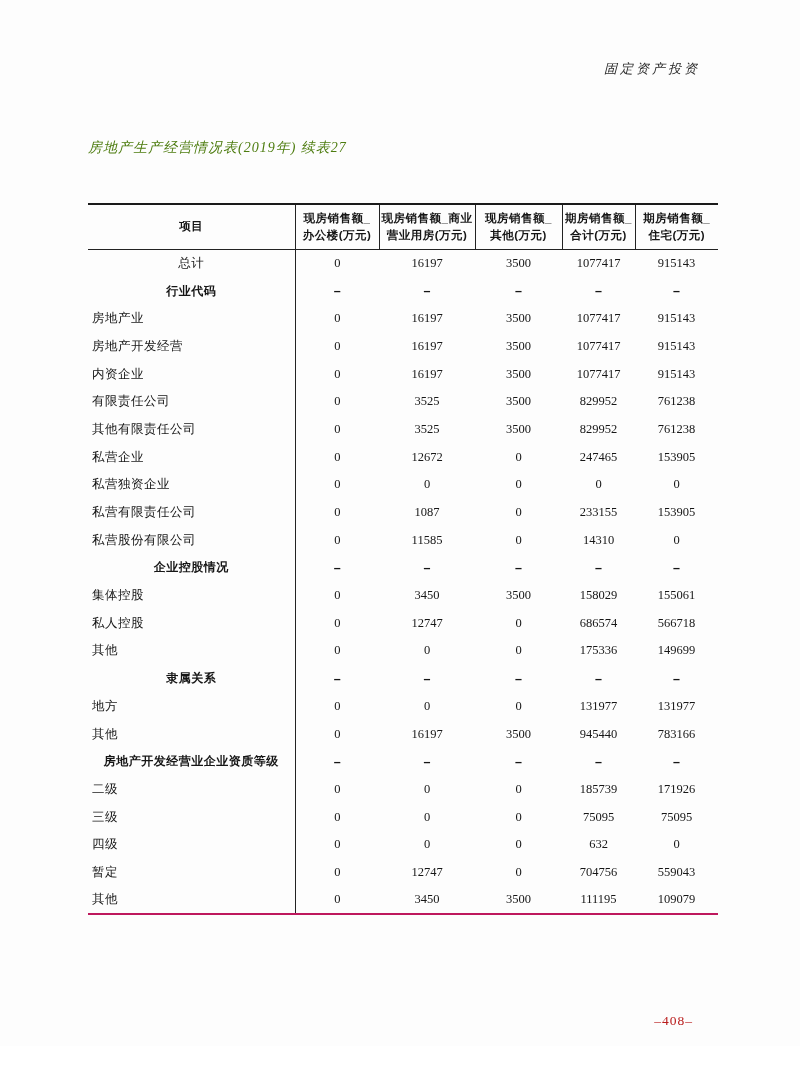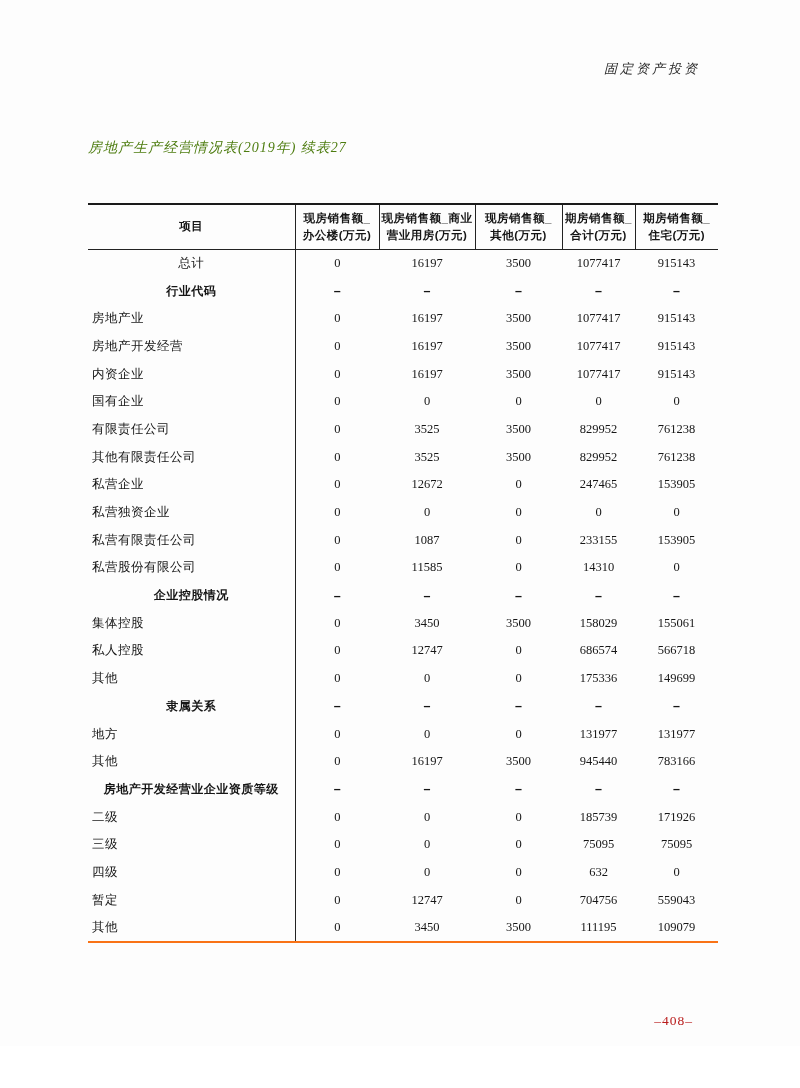--- a/index.html
+++ b/index.html
@@ -33,21 +33,21 @@
     letter-spacing: 1px;
     color: #4d7c0f;
   }
   .stat-table {
     position: absolute;
     top: 203px; left: 88px;
     width: 630px;
     border-collapse: collapse;
     table-layout: fixed;
     border-top: 2px solid #1a1a1a;
-    border-bottom: 2px solid #f97316;
+    border-bottom: 2px solid #be185d;
   }
   .stat-table col.c0 { width: 207px; }
   .stat-table col.c1 { width: 84px; }
   .stat-table col.c2 { width: 96px; }
   .stat-table col.c3 { width: 87px; }
   .stat-table col.c4 { width: 73px; }
   .stat-table col.c5 { width: 83px; }
   .stat-table thead th {
     height: 44px;
     font-family: "Liberation Sans", sans-serif;
@@ -174,28 +174,20 @@
         </tr>
         <tr>
           <td class="c-label normal">内资企业</td>
           <td class="c-num">0</td>
           <td class="c-num">16197</td>
           <td class="c-num">3500</td>
           <td class="c-num">1077417</td>
           <td class="c-num">915143</td>
         </tr>
         <tr>
-          <td class="c-label normal">国有企业</td>
-          <td class="c-num">0</td>
-          <td class="c-num">0</td>
-          <td class="c-num">0</td>
-          <td class="c-num">0</td>
-          <td class="c-num">0</td>
-        </tr>
-        <tr>
           <td class="c-label normal">有限责任公司</td>
           <td class="c-num">0</td>
           <td class="c-num">3525</td>
           <td class="c-num">3500</td>
           <td class="c-num">829952</td>
           <td class="c-num">761238</td>
         </tr>
         <tr>
           <td class="c-label normal">其他有限责任公司</td>
           <td class="c-num">0</td>

